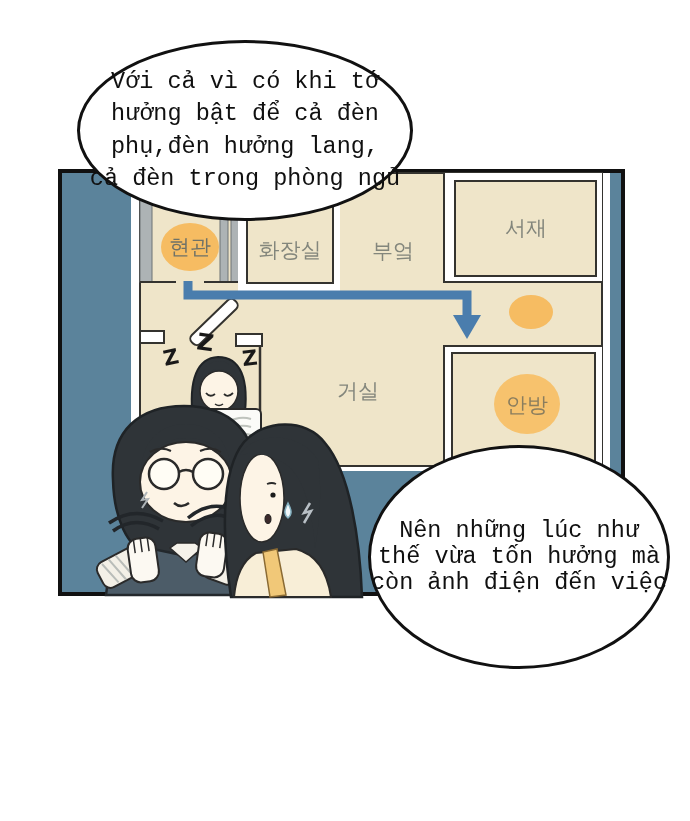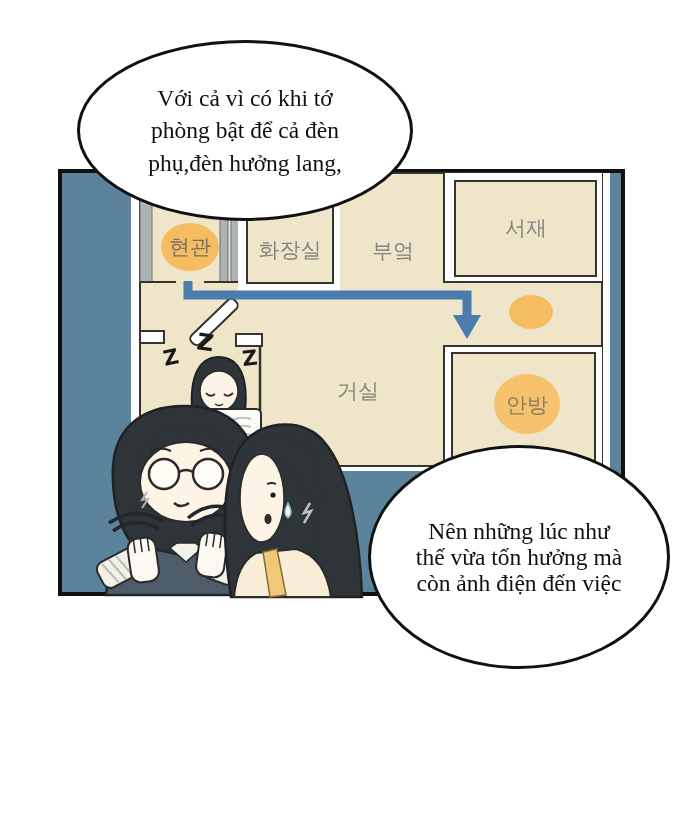--- a/index.html
+++ b/index.html
@@ -2,21 +2,21 @@
 <html><head>
 <meta charset="utf-8">
 <style>
   html,body{margin:0;padding:0;background:#ffffff;}
   .stage{position:relative;width:690px;height:821px;background:#ffffff;overflow:hidden;}
   .stage svg{position:absolute;left:0;top:0;z-index:1;}
   .bubble{
     position:absolute;z-index:2;background:#ffffff;border:3px solid #111111;
     border-radius:50%;display:flex;flex-direction:column;justify-content:center;
     align-items:center;text-align:right;color:#101010;
-    font-family:Liberation Serif, serif;
+    font-family:Liberation Mono, monospace;
   }
   .bubble div{white-space:nowrap;}
   .bubble-top{left:77px;top:40px;width:330px;height:175px;font-size:23.5px;line-height:32.5px;}
   .bubble-bottom{left:368px;top:445px;width:296px;height:218px;font-size:23.5px;line-height:26px;}
   .k-label{font-family:"DejaVu Sans","Liberation Sans",sans-serif;}
   .z-glyph{font-family:"DejaVu Sans","Liberation Sans",sans-serif;font-weight:bold;}
 </style>
 </head>
 <body>
 
@@ -146,22 +146,23 @@
       <ellipse cx="268" cy="519" rx="3" ry="4.5" fill="#3c2a2c" stroke="#1f1f1f" stroke-width="1"></ellipse>
       <path d="M288,503 C285,509 283,514 288,518 C293,514 291,509 288,503 Z" fill="#f2f8fa" stroke="#86b2c2" stroke-width="1.5"></path>
       <path d="M310,503 l-6,10 l7,-2 l-7,12" fill="none" stroke="#b9c0c6" stroke-width="2.5"></path>
       <path d="M234,597 C236,574 243,560 256,553 L296,549 C315,554 327,570 331,597 Z" fill="#f8eed7" stroke="#2a2a2a" stroke-width="2"></path>
       <path d="M263,552 L270,597 L286,595 L277,549 Z" fill="#f1c878" stroke="#8a6a33" stroke-width="1.5"></path>
     </g>
   </svg>
 
   <div class="bubble bubble-top">
     <div>Với cả vì có khi tớ</div>
-    <div>phòng bật để cả đèn</div>
+    <div>hưởng bật để cả đèn</div>
     <div>phụ,đèn hưởng lang,</div>
+    <div>cả đèn trong phòng ngủ</div>
   </div>
 
   <div class="bubble bubble-bottom">
     <div>Nên những lúc như</div>
     <div>thế vừa tốn hưởng mà</div>
     <div>còn ảnh điện đến việc</div>
   </div>
 
 </div>
 

